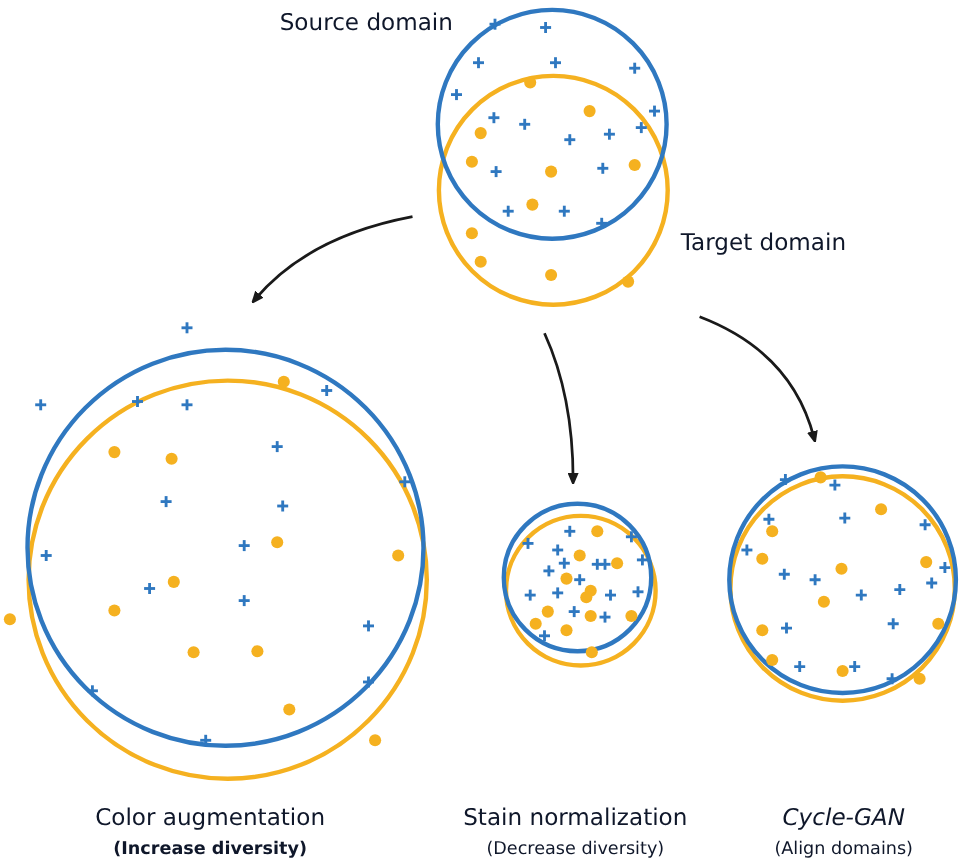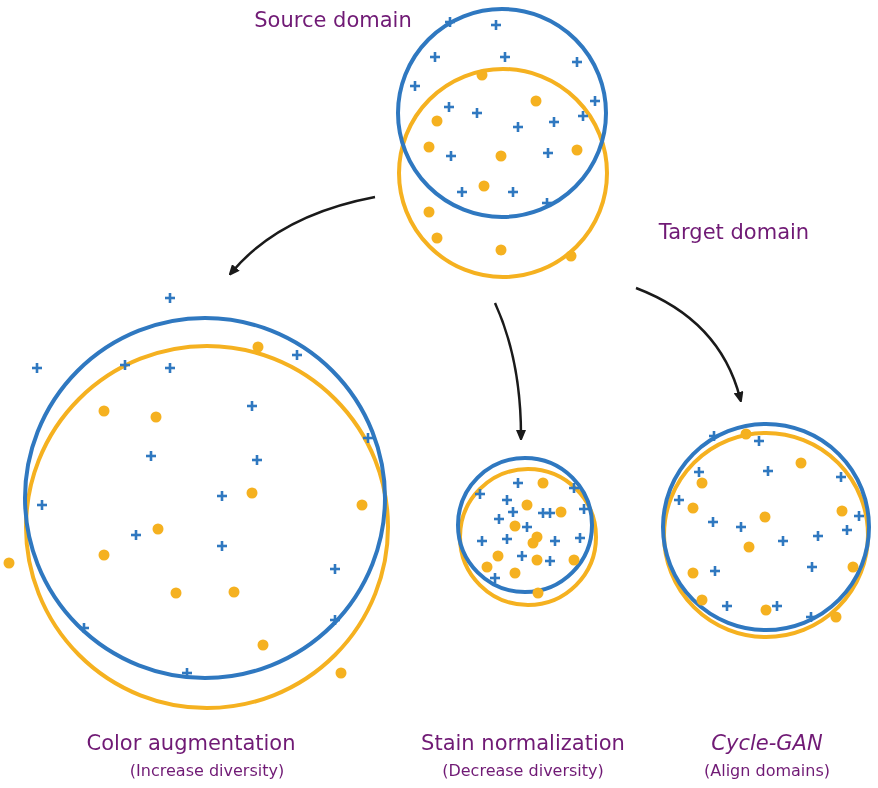--- a/index.html
+++ b/index.html
@@ -1,18 +1,18 @@
 <!DOCTYPE html>
 <html><head>
   <meta charset="utf-8">
   <style>
     html, body { margin: 0; padding: 0; background: #ffffff; }
     body { width: 878px; height: 788px; position: relative; overflow: hidden; font-family: "DejaVu Sans", sans-serif; }
     svg#diagram { position: absolute; left: 0; top: 0; }
-    .lbl { position: absolute; color: #701a75; white-space: nowrap; transform: translateX(-50%); text-align: center; }
+    .lbl { position: absolute; color: #0f172a; white-space: nowrap; transform: translateX(-50%); text-align: center; }
     .title { font-size: 21px; }
     .sub { font-size: 16px; }
   </style>
 </head>
 <body>
 
 <svg id="diagram" width="878" height="788" viewBox="0 0 878 788" xmlns="http://www.w3.org/2000/svg">
   <defs>
     <marker id="arrowhead" markerWidth="10" markerHeight="10" refX="6" refY="5" orient="auto" markerUnits="userSpaceOnUse">
       <path d="M0,0 L12,5 L0,10 Z" fill="#1a1a1a"></path>
@@ -356,22 +356,22 @@
         </g>
         <g>
           <line x1="806" y1="617" x2="816" y2="617" stroke="#2f78c0" stroke-width="2.6"></line>
           <line x1="811" y1="612" x2="811" y2="622" stroke="#2f78c0" stroke-width="2.6"></line>
         </g>
       </g>
     </g>
 </svg>
 
 <div class="lbl title" style="left:333px; top:8px; transform:translateX(-50%);">Source domain</div>
-<div class="lbl title" style="left:694px; top:220px;margin-left:40px;">Target domain</div>
+<div class="lbl title" style="left:694px; top:208px;">Target domain</div>
 
 <div class="lbl title" style="left:191px; top:731px;text-align:center;">Color augmentation</div>
-<div class="lbl sub" style="left:207px; top:761px;">(Increase diversity)</div>
+<div class="lbl sub" style="left:191px; top:761px;font-weight:bold;">(Increase diversity)</div>
 
 <div class="lbl title" style="left:523px; top:731px;">Stain normalization</div>
 <div class="lbl sub" style="left:523px; top:761px;text-align:center;">(Decrease diversity)</div>
 
 <div class="lbl title" style="left:767px; top:731px;font-style:italic;">Cycle-GAN</div>
 <div class="lbl sub" style="left:767px; top:761px;">(Align domains)</div>
 
 </body></html>

